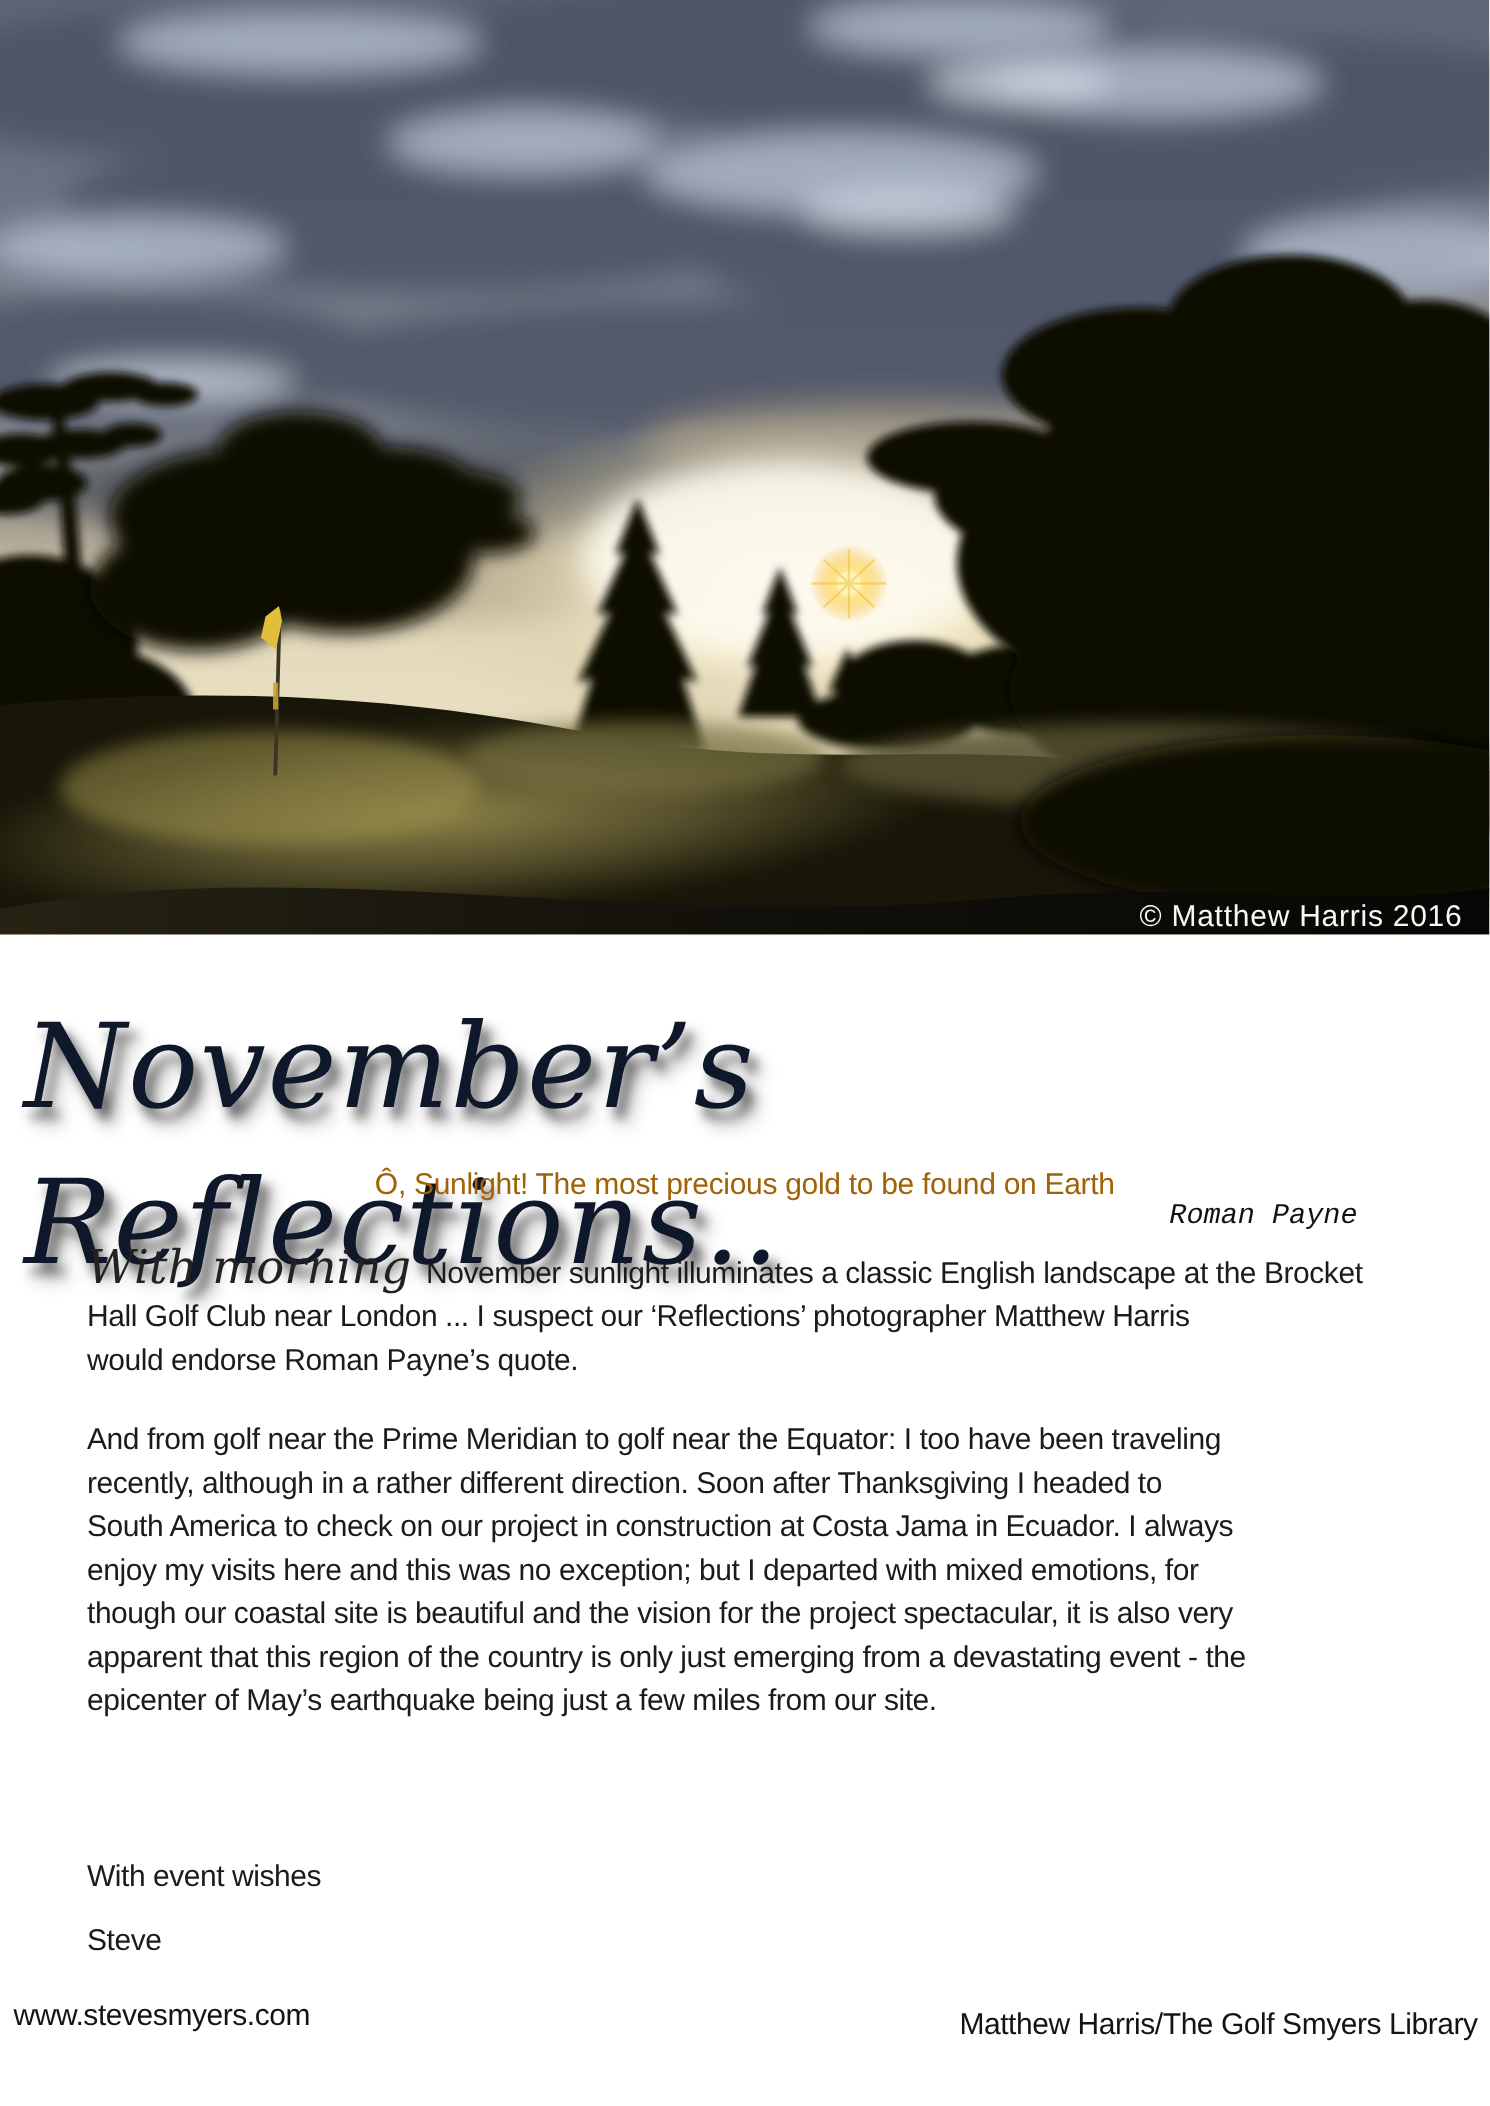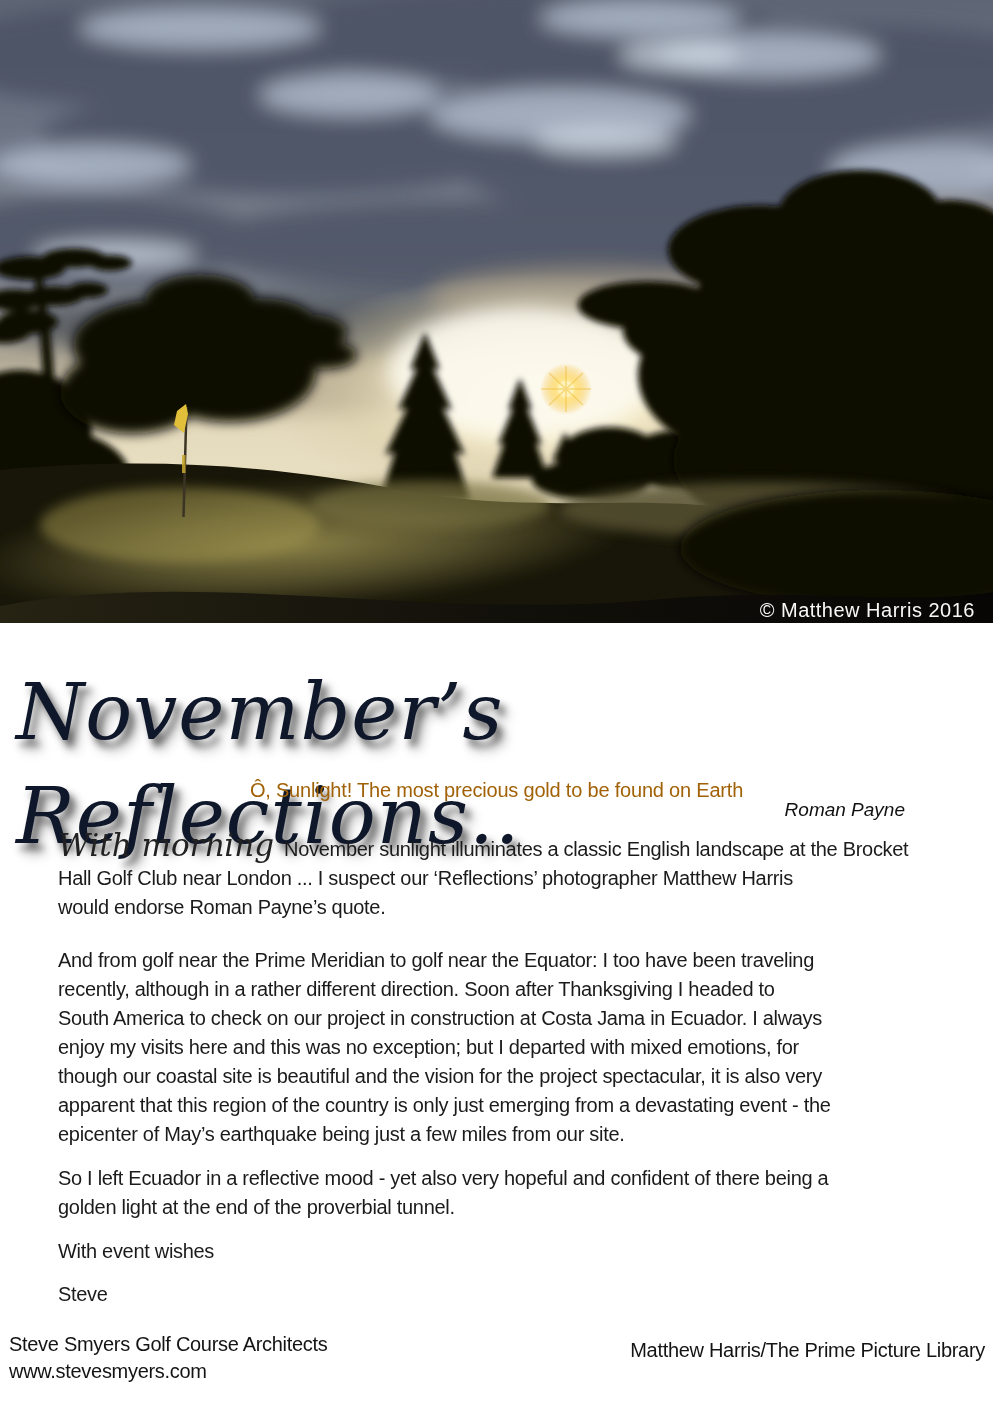--- a/index.html
+++ b/index.html
@@ -18,21 +18,21 @@
     font-size:78px;line-height:104px;margin:16px;color:#0f172a;letter-spacing:1px;
     text-shadow:5px 7px 7px rgba(0,0,0,0.50), 8px 11px 12px rgba(0,0,0,0.28);
   }
   
   .quote{
     position:absolute;top:778px;left:0;width:100%;text-align:center;
     font-size:20px;line-height:24px;letter-spacing:-0.2px;color:#a16207;
   }
   .attribution{
     position:absolute;top:799px;right:88px;
-    font-family:Liberation Sans, sans-serif;font-style:italic;font-size:19px;color:#111;
+    font-family:Liberation Mono, monospace;font-style:italic;font-size:19px;color:#111;
   }
   
   .para{
     position:absolute;left:58px;width:920px;margin:0;
     white-space:pre;font-size:20px;line-height:29px;letter-spacing:-0.3px;color:#1b1b1b;
   }
   #p1{top:831px;}
   #p2{top:946px;}
   #p3{top:1164px;}
   #closing{top:1237px;}
@@ -232,28 +232,25 @@
 would endorse Roman Payne’s quote.</span></p>
 
   <p class="para" id="p2">And from golf near the Prime Meridian to golf near the Equator: I too have been traveling
 recently, although in a rather different direction. Soon after Thanksgiving I headed to
 South America to check on our project in construction at Costa Jama in Ecuador. I always
 enjoy my visits here and this was no exception; but I departed with mixed emotions, for
 though our coastal site is beautiful and the vision for the project spectacular, it is also very
 apparent that this region of the country is only just emerging from a devastating event - the
 epicenter of May’s earthquake being just a few miles from our site.</p>
 
-  <p class="para" id="p3">So I left Ecuador in a reflective mood - yet also very hopeful and confident of there being a
-golden light at the end of the proverbial tunnel.</p>
 
   <p class="para" id="closing">With event wishes</p>
 
   <p class="para" id="signature">Steve</p>
 
   <div class="footer-left">
-    <div>Steve Smyers Golf Course Architects</div>
     <div>www.stevesmyers.com</div>
   </div>
   <div class="footer-right">
-    <div>Matthew Harris/The Prime Picture Library</div>
+    <div>Matthew Harris/The Golf Smyers Library</div>
   </div>
 
 </div>
 
 </body></html>

